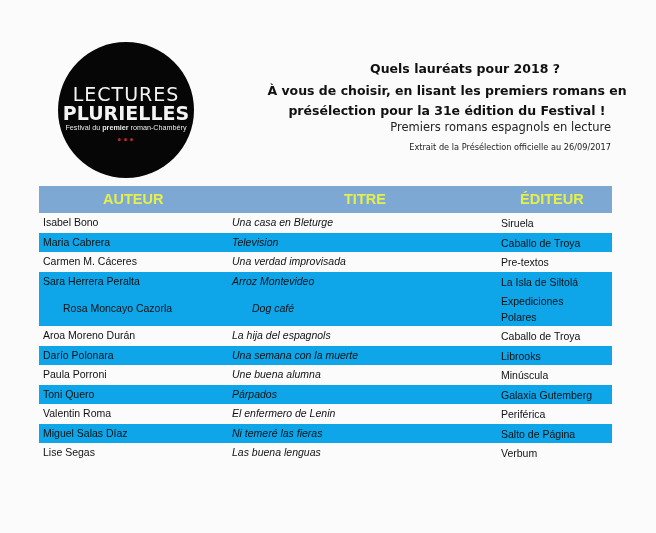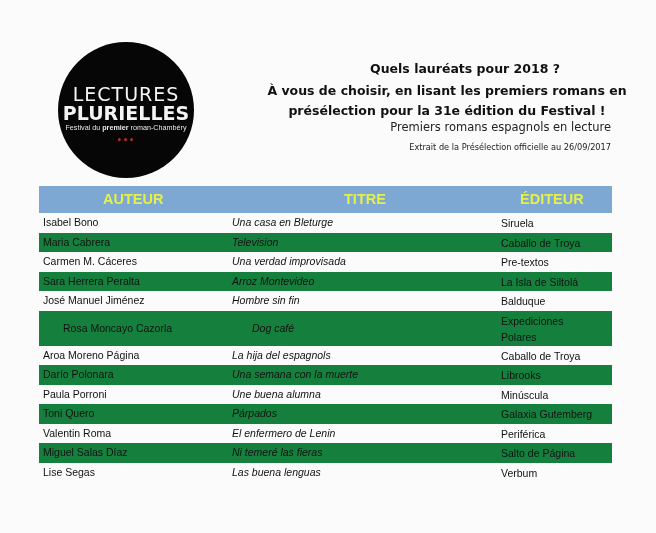--- a/index.html
+++ b/index.html
@@ -47,21 +47,21 @@
   .thead {
     height: 27px; background: #7ea8d4; display: flex; align-items: center; position: relative;
   }
   .th { position: absolute; color: #e4ef4a; font-family: "Liberation Sans", sans-serif;
         font-weight: bold; font-size: 14.5px; top: 5px; }
   .th-author { left: 64px; }
   .th-title { left: 305px; }
   .th-publisher { left: 481px; text-align: center; }
 
   .row { position: relative; height: 19.5px; font-size: 10.5px; font-family: "Liberation Sans", sans-serif; }
-  .row.alt { background: #15803d; }
+  .row.alt { background: #0ea5e9; }
   .row.tall { height: 35px; }
   .cell { position: absolute; top: 3px; color: #111; white-space: nowrap; }
   .c-author { left: 4px; }
   .c-title { left: 193px; font-style: italic; }
   .c-pub { left: 462px; line-height: 16px; top: 2px; }
   .row.tall .c-author, .row.tall .c-title { top: 11px; padding-left: 20px; }
 </style>
 </head>
 <body>
 
@@ -100,35 +100,30 @@
   <div class="row">
     <span class="cell c-author">Carmen M. Cáceres</span>
     <span class="cell c-title">Una verdad improvisada</span>
     <span class="cell c-pub">Pre-textos</span>
   </div>
   <div class="row alt">
     <span class="cell c-author">Sara Herrera Peralta</span>
     <span class="cell c-title">Arroz Montevideo</span>
     <span class="cell c-pub">La Isla de Siltolá</span>
   </div>
-  <div class="row">
-    <span class="cell c-author">José Manuel Jiménez</span>
-    <span class="cell c-title">Hombre sin fin</span>
-    <span class="cell c-pub">Balduque</span>
-  </div>
   <div class="row alt tall">
     <span class="cell c-author">Rosa Moncayo Cazorla</span>
     <span class="cell c-title">Dog café</span>
     <span class="cell c-pub">
       <div>Expediciones</div>
       <div>Polares</div>
     </span>
   </div>
   <div class="row">
-    <span class="cell c-author">Aroa Moreno Página</span>
+    <span class="cell c-author">Aroa Moreno Durán</span>
     <span class="cell c-title">La hija del espagnols</span>
     <span class="cell c-pub">Caballo de Troya</span>
   </div>
   <div class="row alt">
     <span class="cell c-author">Darío Polonara</span>
     <span class="cell c-title">Una semana con la muerte</span>
     <span class="cell c-pub">Librooks</span>
   </div>
   <div class="row">
     <span class="cell c-author">Paula Porroni</span>

